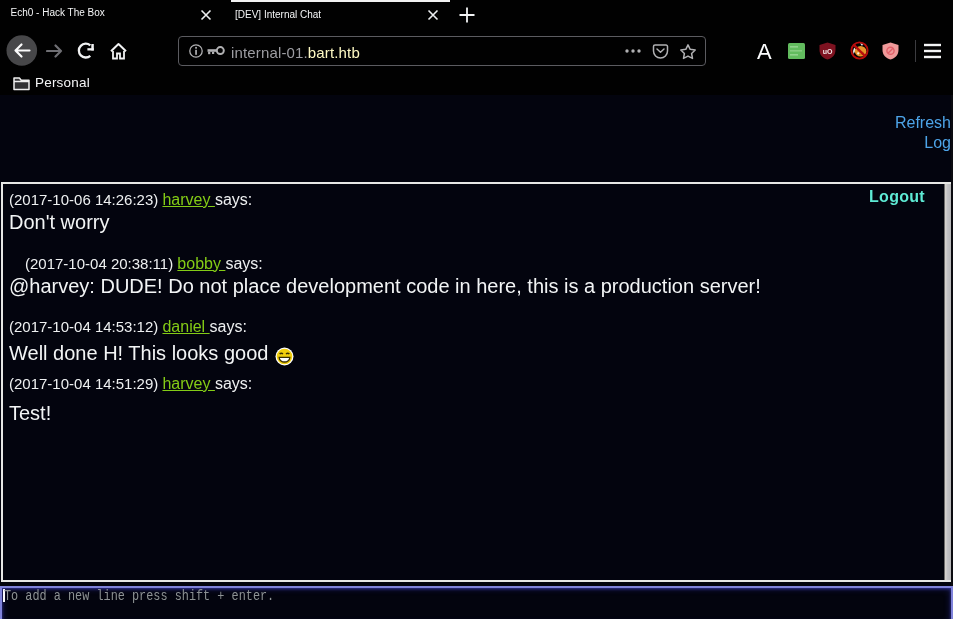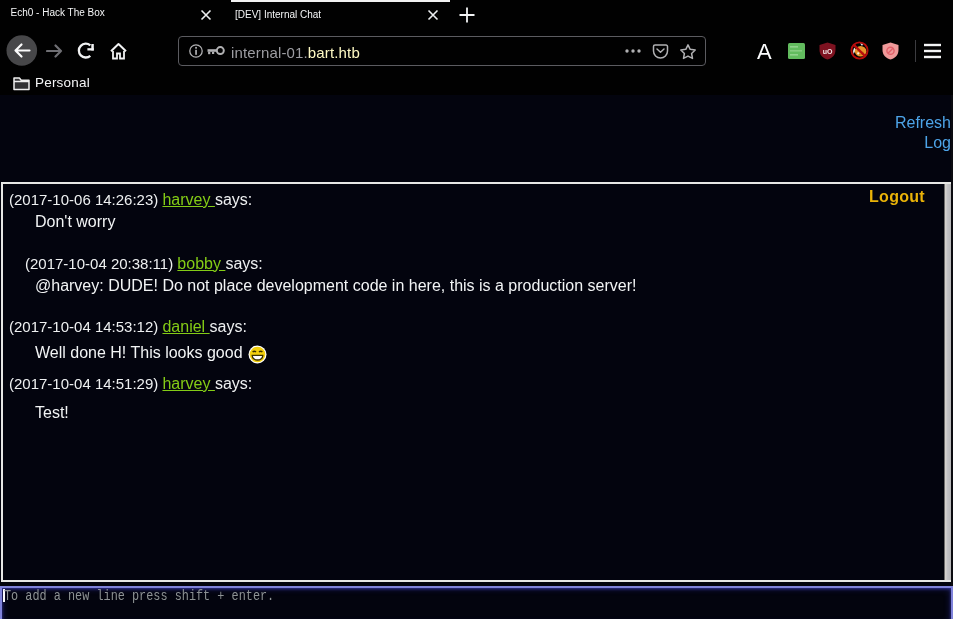--- a/index.html
+++ b/index.html
@@ -17,21 +17,21 @@
   .urltxt{font-size:15px;color:#9d9da2;top:44px;left:231px;letter-spacing:.15px;}
   .urltxt b{color:#fef9c3;font-weight:400;text-align:center;}
   a.lnk{color:#4da4e8;text-decoration:none;}
   #toplinks{right:2px;top:112.5px;text-align:right;font-size:16px;line-height:20.5px;}
   #chatbox{left:1px;top:182px;width:950px;height:400px;box-sizing:border-box;
            border:2px solid #e7e7e5;border-right:none;background:#03040e;}
   #logout{right:28px;top:188px;font-size:16px;font-weight:bold;letter-spacing:.3px;}
   .ts{font-size:16px;line-height:17px;color:#eef0f1;left:9px;}
   .ts .t{font-size:15px;}
   .ts a{color:#84cc16;text-decoration:underline;}
-  .msg{font-size:16px;line-height:18px;color:#f2f4f5;left:9px;margin-left:26px;}
+  .msg{font-size:20px;line-height:18px;color:#f2f4f5;left:9px;}
   #scrollb{left:944px;top:184px;width:7px;height:396px;
      background:linear-gradient(90deg,#39393b 0,#d9d6d1 22%,#c4c4c6 45%,#b6b6b8 100%);}
   #docscroll{left:950.5px;top:95px;width:2.5px;height:524px;background:#0b0b10;}
   
   #ta{left:0;top:586px;width:953px;height:40px;box-sizing:border-box;
       background:#03040e;border:2px solid #7f82da;
       box-shadow:inset 0 1px 3px rgba(80,80,220,.55), inset 0 0 7px rgba(60,60,190,.45);}
   #caret{left:3px;top:589px;width:2px;height:13px;background:#fdfdfd;}
   #placeholder{left:4px;top:588px;font-family:"Liberation Mono",monospace;
       font-size:15px;color:#8d9294;transform:scale(.79,1.02);transform-origin:0 0;
@@ -133,21 +133,21 @@
   <div class="abs" id="bookbar"></div>
   <svg class="abs" style="left:13px;top:75.5px" width="17" height="15" viewBox="0 0 17 15">
     <path d="M1 2 h5.4 l1.8 2.2 h7.8 v9.3 h-15 Z" fill="#323234" stroke="#efefef" stroke-width="1.5" stroke-linejoin="round"></path>
     <path d="M1 5.5 H16" stroke="#efefef" stroke-width="1.5"></path>
   </svg>
   <div class="abs" style="left:35px;top:74.5px;color:#f5f6f7;font-size:13.5px;letter-spacing:.2px;">Personal</div>
 
   <div class="abs" id="toplinks"><a class="lnk" href="#">Refresh</a><br><a class="lnk" href="#">Log</a></div>
 
   <div class="abs" id="chatbox"></div>
-  <div class="abs" id="logout"><a class="lnk" href="#" style="color:#eab308;text-align:right;">Logout</a></div>
+  <div class="abs" id="logout"><a class="lnk" href="#" style="color:#5eead4;text-align:right;">Logout</a></div>
 
   <div class="abs ts" style="top:191px;"><span class="t">(2017-10-06 14:26:23) </span><a href="#">harvey </a>says:</div>
   <div class="abs msg" style="top:212.5px;">Don't worry</div>
 
   <div class="abs ts" style="top:254.5px;margin-left:16px;"><span class="t">(2017-10-04 20:38:11) </span><a href="#">bobby </a>says:</div>
   <div class="abs msg" style="top:276.5px;">@harvey: DUDE! Do not place development code in here, this is a production server!</div>
 
   <div class="abs ts" style="top:318px;"><span class="t">(2017-10-04 14:53:12) </span><a href="#">daniel </a>says:</div>
   <div class="abs msg" style="top:344px;">Well done H! This looks good <svg width="19" height="19" viewBox="0 0 19 19" style="vertical-align:-6px;margin-left:1.5px">
       <circle cx="9.5" cy="9.5" r="9" fill="#fff"></circle>

